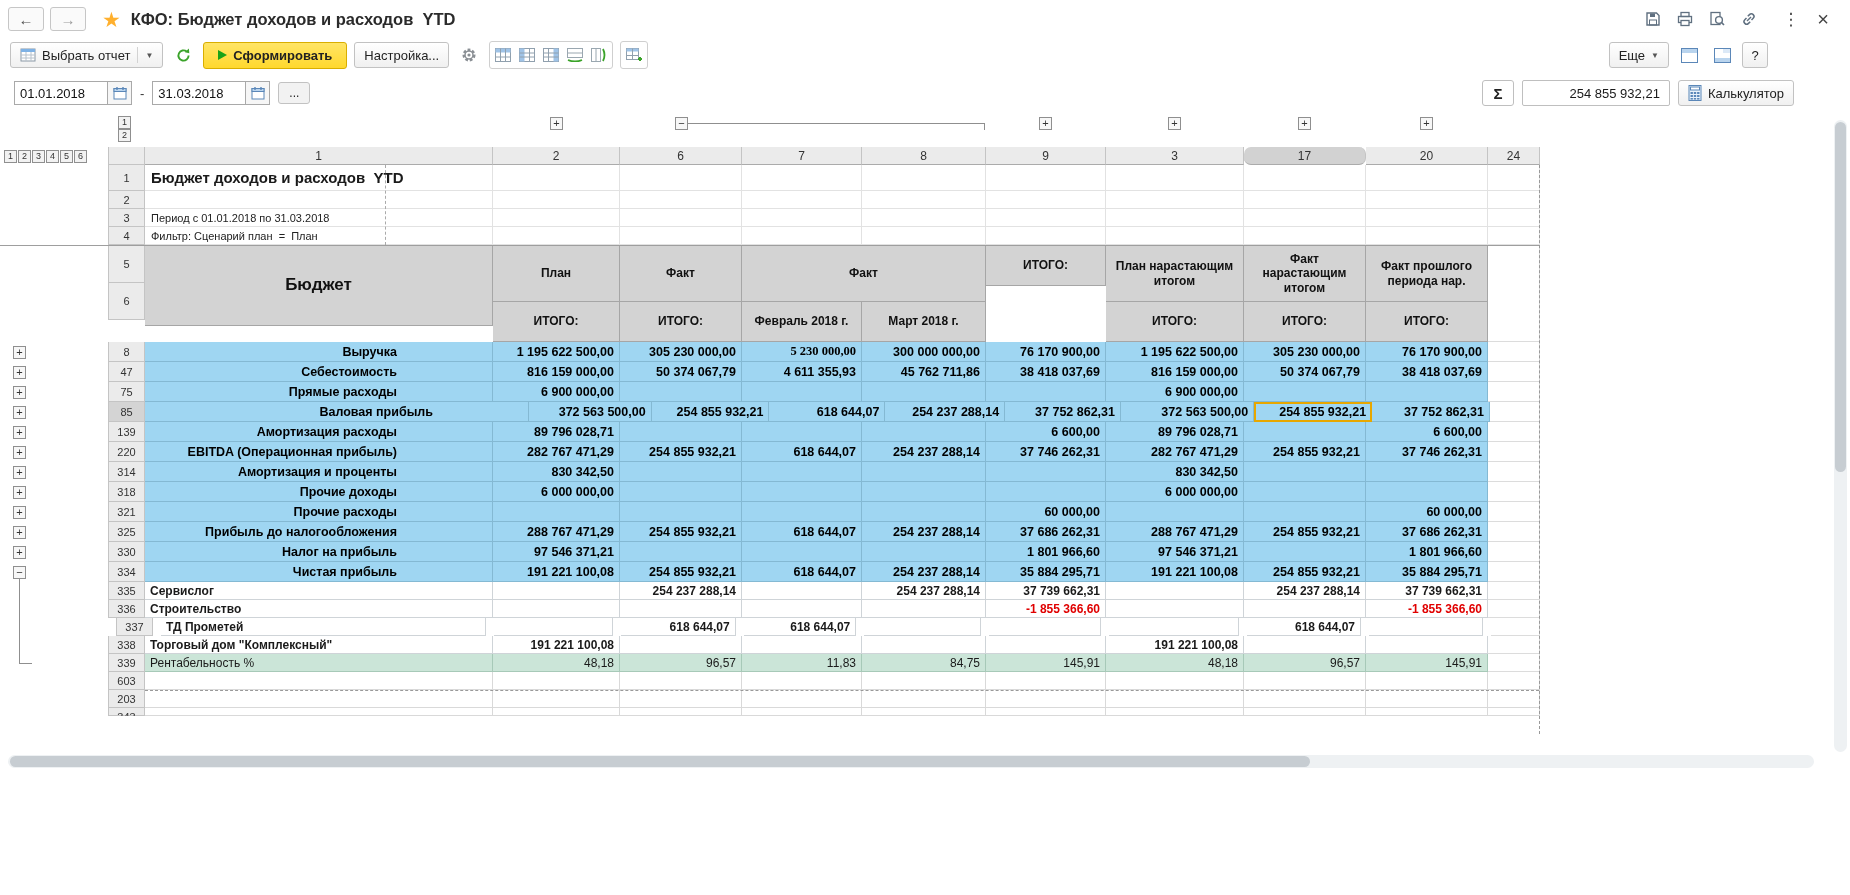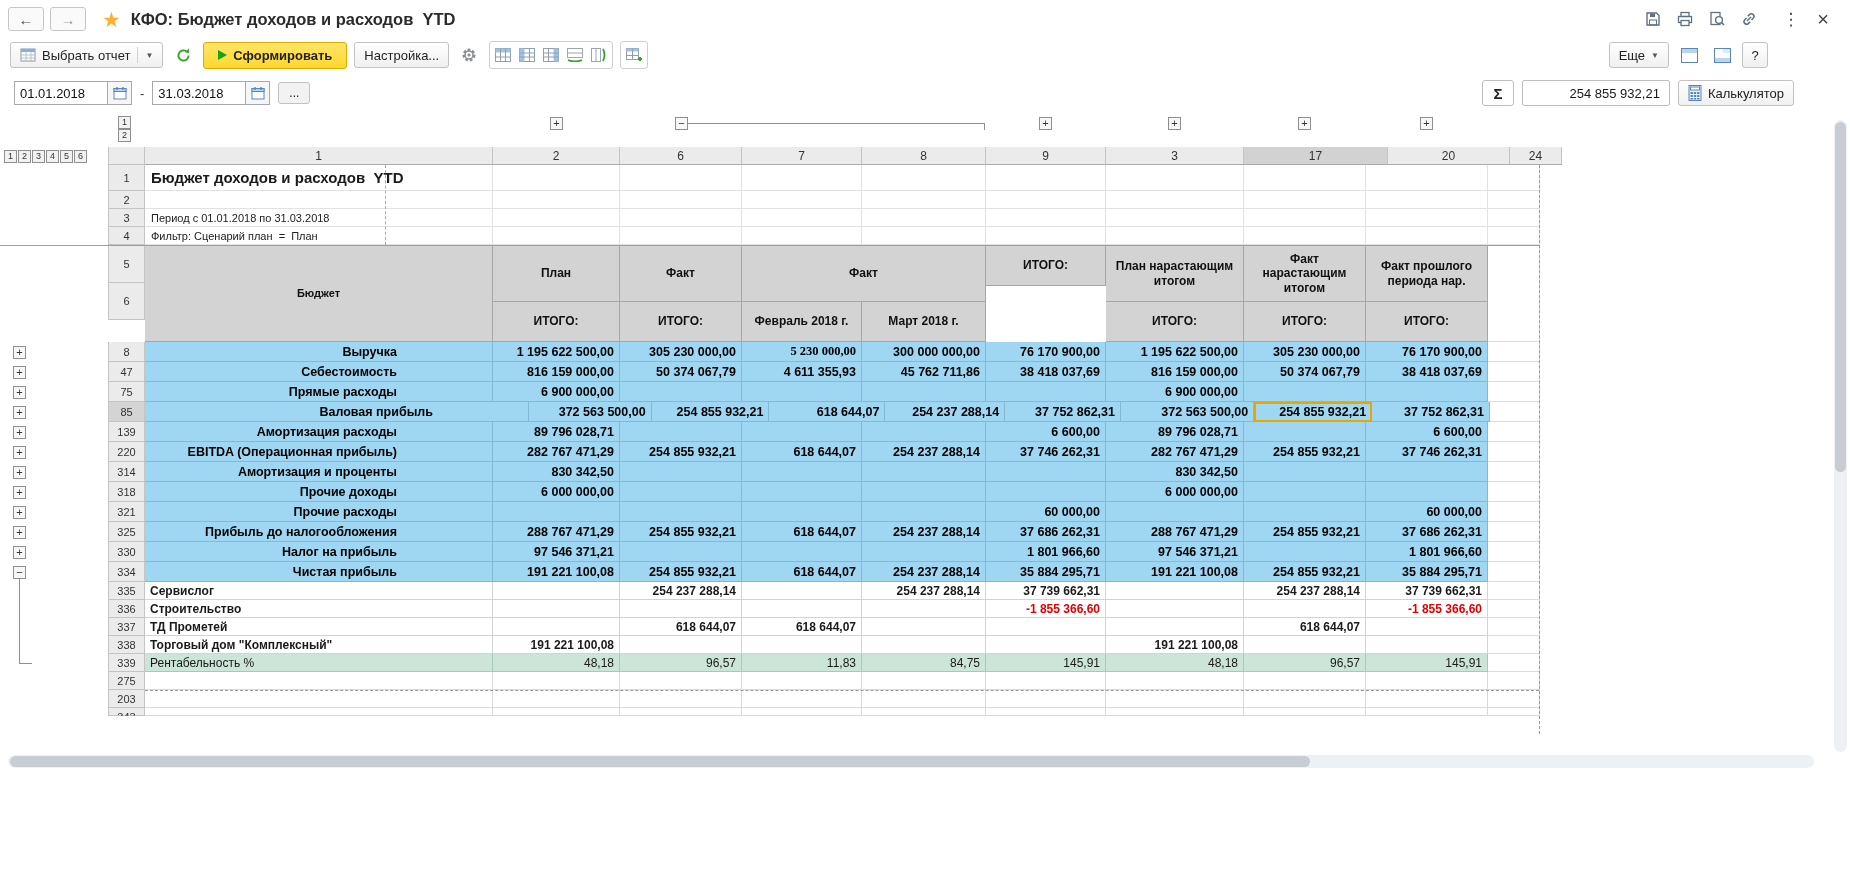--- a/index.html
+++ b/index.html
@@ -90,21 +90,21 @@
   .row-clip{overflow:hidden}
   .row-clip .rn{align-items:flex-start;padding-top:3px}
 
   
   .hdr{display:flex;height:97px;border-top:1px solid #9e9e9e}
   .hdr-rn{width:37px;flex:0 0 37px;display:flex;flex-direction:column}
   .rn5{height:56px}.rn6{height:40px}
   .hc{background:#D3D3D3;border-right:1px solid #a6a6a6;border-bottom:1px solid #a6a6a6;color:#111;
     display:flex;align-items:center;justify-content:center;text-align:center;
     font-size:12px;font-weight:bold;line-height:1.18;padding:1px 3px}
-  .budget{width:348px;height:96px;font-size:11px}
+  .budget{width:348px;height:80px;font-size:17px}
   .hgrp{display:flex;flex-direction:column}
   .ht{height:56px}.hs{height:40px}
   .hsubs{display:flex;height:40px}
   .w127{width:127px}.w122{width:122px}.w244{width:244px}.w120{width:120px}.w138{width:138px}
   .hc24{width:52px;height:96px;background:#fff;border-right:1px solid #dcdcdc;border-bottom:1px solid #dcdcdc}
 
   
   .bracket{position:absolute;left:19px;top:414px;height:84px;width:1px;background:#8f8f8f}
   .bracket-tick{position:absolute;left:19px;top:498px;width:13px;height:1px;background:#8f8f8f}
   .dash-col1{position:absolute;left:385px;top:0;height:80px;border-left:1px dashed #aaa}
@@ -359,21 +359,21 @@
       </div>
     <div class="corner"></div>
     <div class="colnums" id="colnums">
         <div class="cnum" style="width: 348px;">1</div>
         <div class="cnum" style="width: 127px;">2</div>
         <div class="cnum" style="width: 122px;">6</div>
         <div class="cnum" style="width: 120px;">7</div>
         <div class="cnum" style="width: 124px;">8</div>
         <div class="cnum" style="width: 120px;">9</div>
         <div class="cnum" style="width: 138px;">3</div>
-        <div class="cnum cnum-sel" style="width: 144px;">17</div>
+        <div class="cnum cnum-sel" style="width: 122px; border-radius: 7px;">17</div>
         <div class="cnum" style="width: 122px;">20</div>
         <div class="cnum" style="width: 52px;">24</div>
       </div>
   </div>
 
   <div class="rowswrap" id="rowsWrap">
     <div id="rowsPre">
         <div class="srow row-white" style="height: 26px;">
           <div class="gut"></div>
           <div class="rn">1</div>
@@ -686,21 +686,21 @@
           <div class="c val" style="width: 127px;"></div>
           <div class="c val" style="width: 122px;"></div>
           <div class="c val" style="width: 120px;"></div>
           <div class="c val" style="width: 124px;"></div>
           <div class="c val neg" style="width: 120px;">-1 855 366,60</div>
           <div class="c val" style="width: 138px;"></div>
           <div class="c val" style="width: 122px;"></div>
           <div class="c val neg" style="width: 122px;">-1 855 366,60</div>
           <div class="c c24" style="width: 52px;"></div>
         </div>
-        <div class="srow row-det" style="height: 18px;">
+        <div class="srow row-det" style="height: 18px; gap: 8px;">
           <div class="gut"></div>
           <div class="rn">337</div>
           <div class="c lab" style="width: 348px;">ТД Прометей</div>
           <div class="c val" style="width: 127px;"></div>
           <div class="c val" style="width: 122px;">618 644,07</div>
           <div class="c val" style="width: 120px;">618 644,07</div>
           <div class="c val" style="width: 124px;"></div>
           <div class="c val" style="width: 120px;"></div>
           <div class="c val" style="width: 138px;"></div>
           <div class="c val" style="width: 122px;">618 644,07</div>
@@ -730,21 +730,21 @@
           <div class="c val" style="width: 120px;">11,83</div>
           <div class="c val" style="width: 124px;">84,75</div>
           <div class="c val" style="width: 120px;">145,91</div>
           <div class="c val" style="width: 138px;">48,18</div>
           <div class="c val" style="width: 122px;">96,57</div>
           <div class="c val" style="width: 122px;">145,91</div>
           <div class="c c24" style="width: 52px;"></div>
         </div>
         <div class="srow row-white row-grid" style="height: 18px;">
           <div class="gut"></div>
-          <div class="rn">275</div>
+          <div class="rn">603</div>
           <div class="c" style="width: 348px;"></div>
           <div class="c" style="width: 127px;"></div>
           <div class="c" style="width: 122px;"></div>
           <div class="c" style="width: 120px;"></div>
           <div class="c" style="width: 124px;"></div>
           <div class="c" style="width: 120px;"></div>
           <div class="c" style="width: 138px;"></div>
           <div class="c" style="width: 122px;"></div>
           <div class="c" style="width: 122px;"></div>
           <div class="c" style="width: 52px;"></div>

